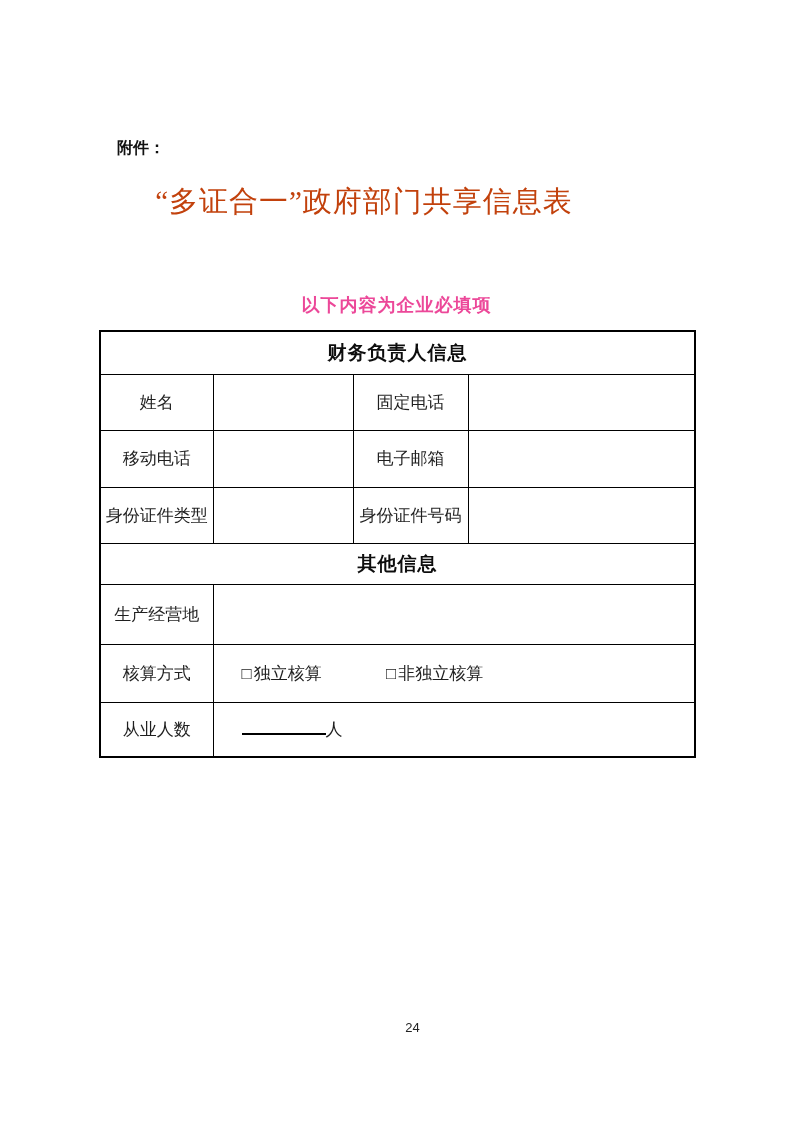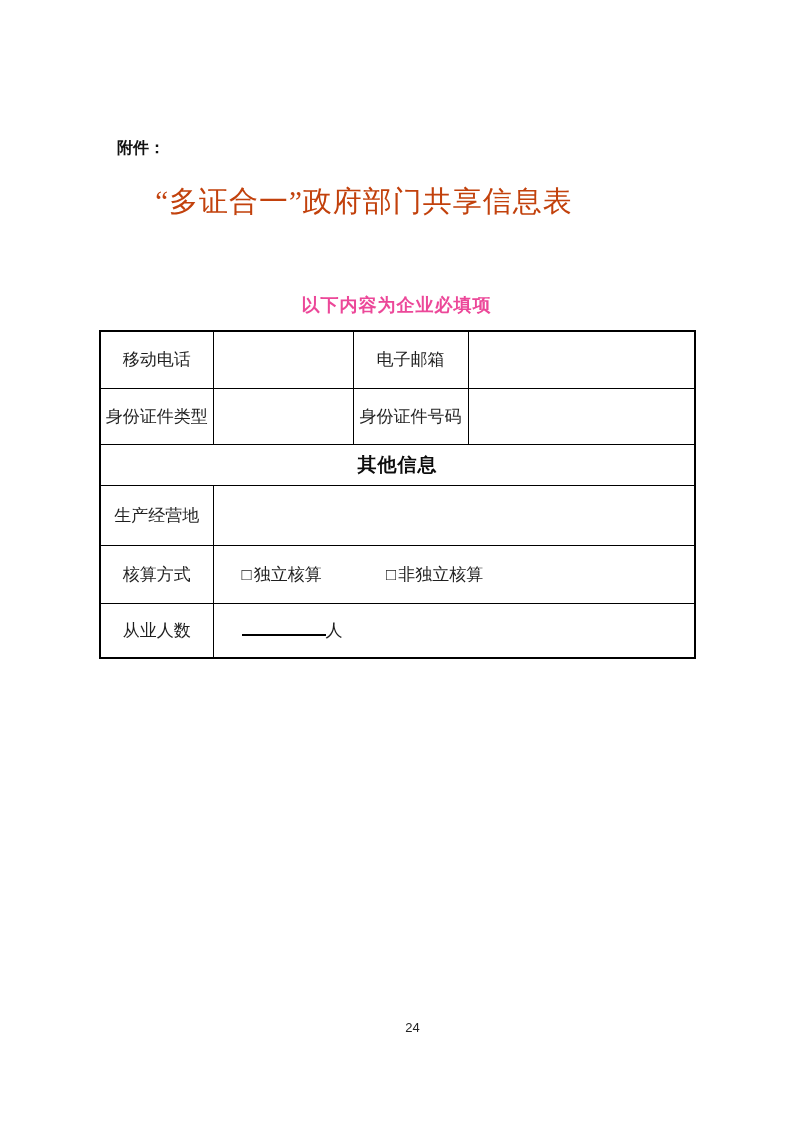--- a/index.html
+++ b/index.html
@@ -115,21 +115,30 @@
   <div class="doc-subtitle">以下内容为企业必填项</div>
 
   <table class="form-table">
     <colgroup>
       <col style="width:113px">
       <col style="width:140px">
       <col style="width:115px">
       <col style="width:227px">
     </colgroup>
     <tbody>
+      <tr style="height:43px">
+        <td class="section-header" colspan="4">财务负责人信息</td>
+      </tr>
 
+      <tr style="height:56px">
+        <td class="cell-label">姓名</td>
+        <td class="cell-value"></td>
+        <td class="cell-label">固定电话</td>
+        <td class="cell-value"></td>
+      </tr>
 
       <tr style="height:57px">
         <td class="cell-label">移动电话</td>
         <td class="cell-value"></td>
         <td class="cell-label">电子邮箱</td>
         <td class="cell-value"></td>
       </tr>
 
       <tr style="height:56px">
         <td class="cell-label">身份证件类型</td>

